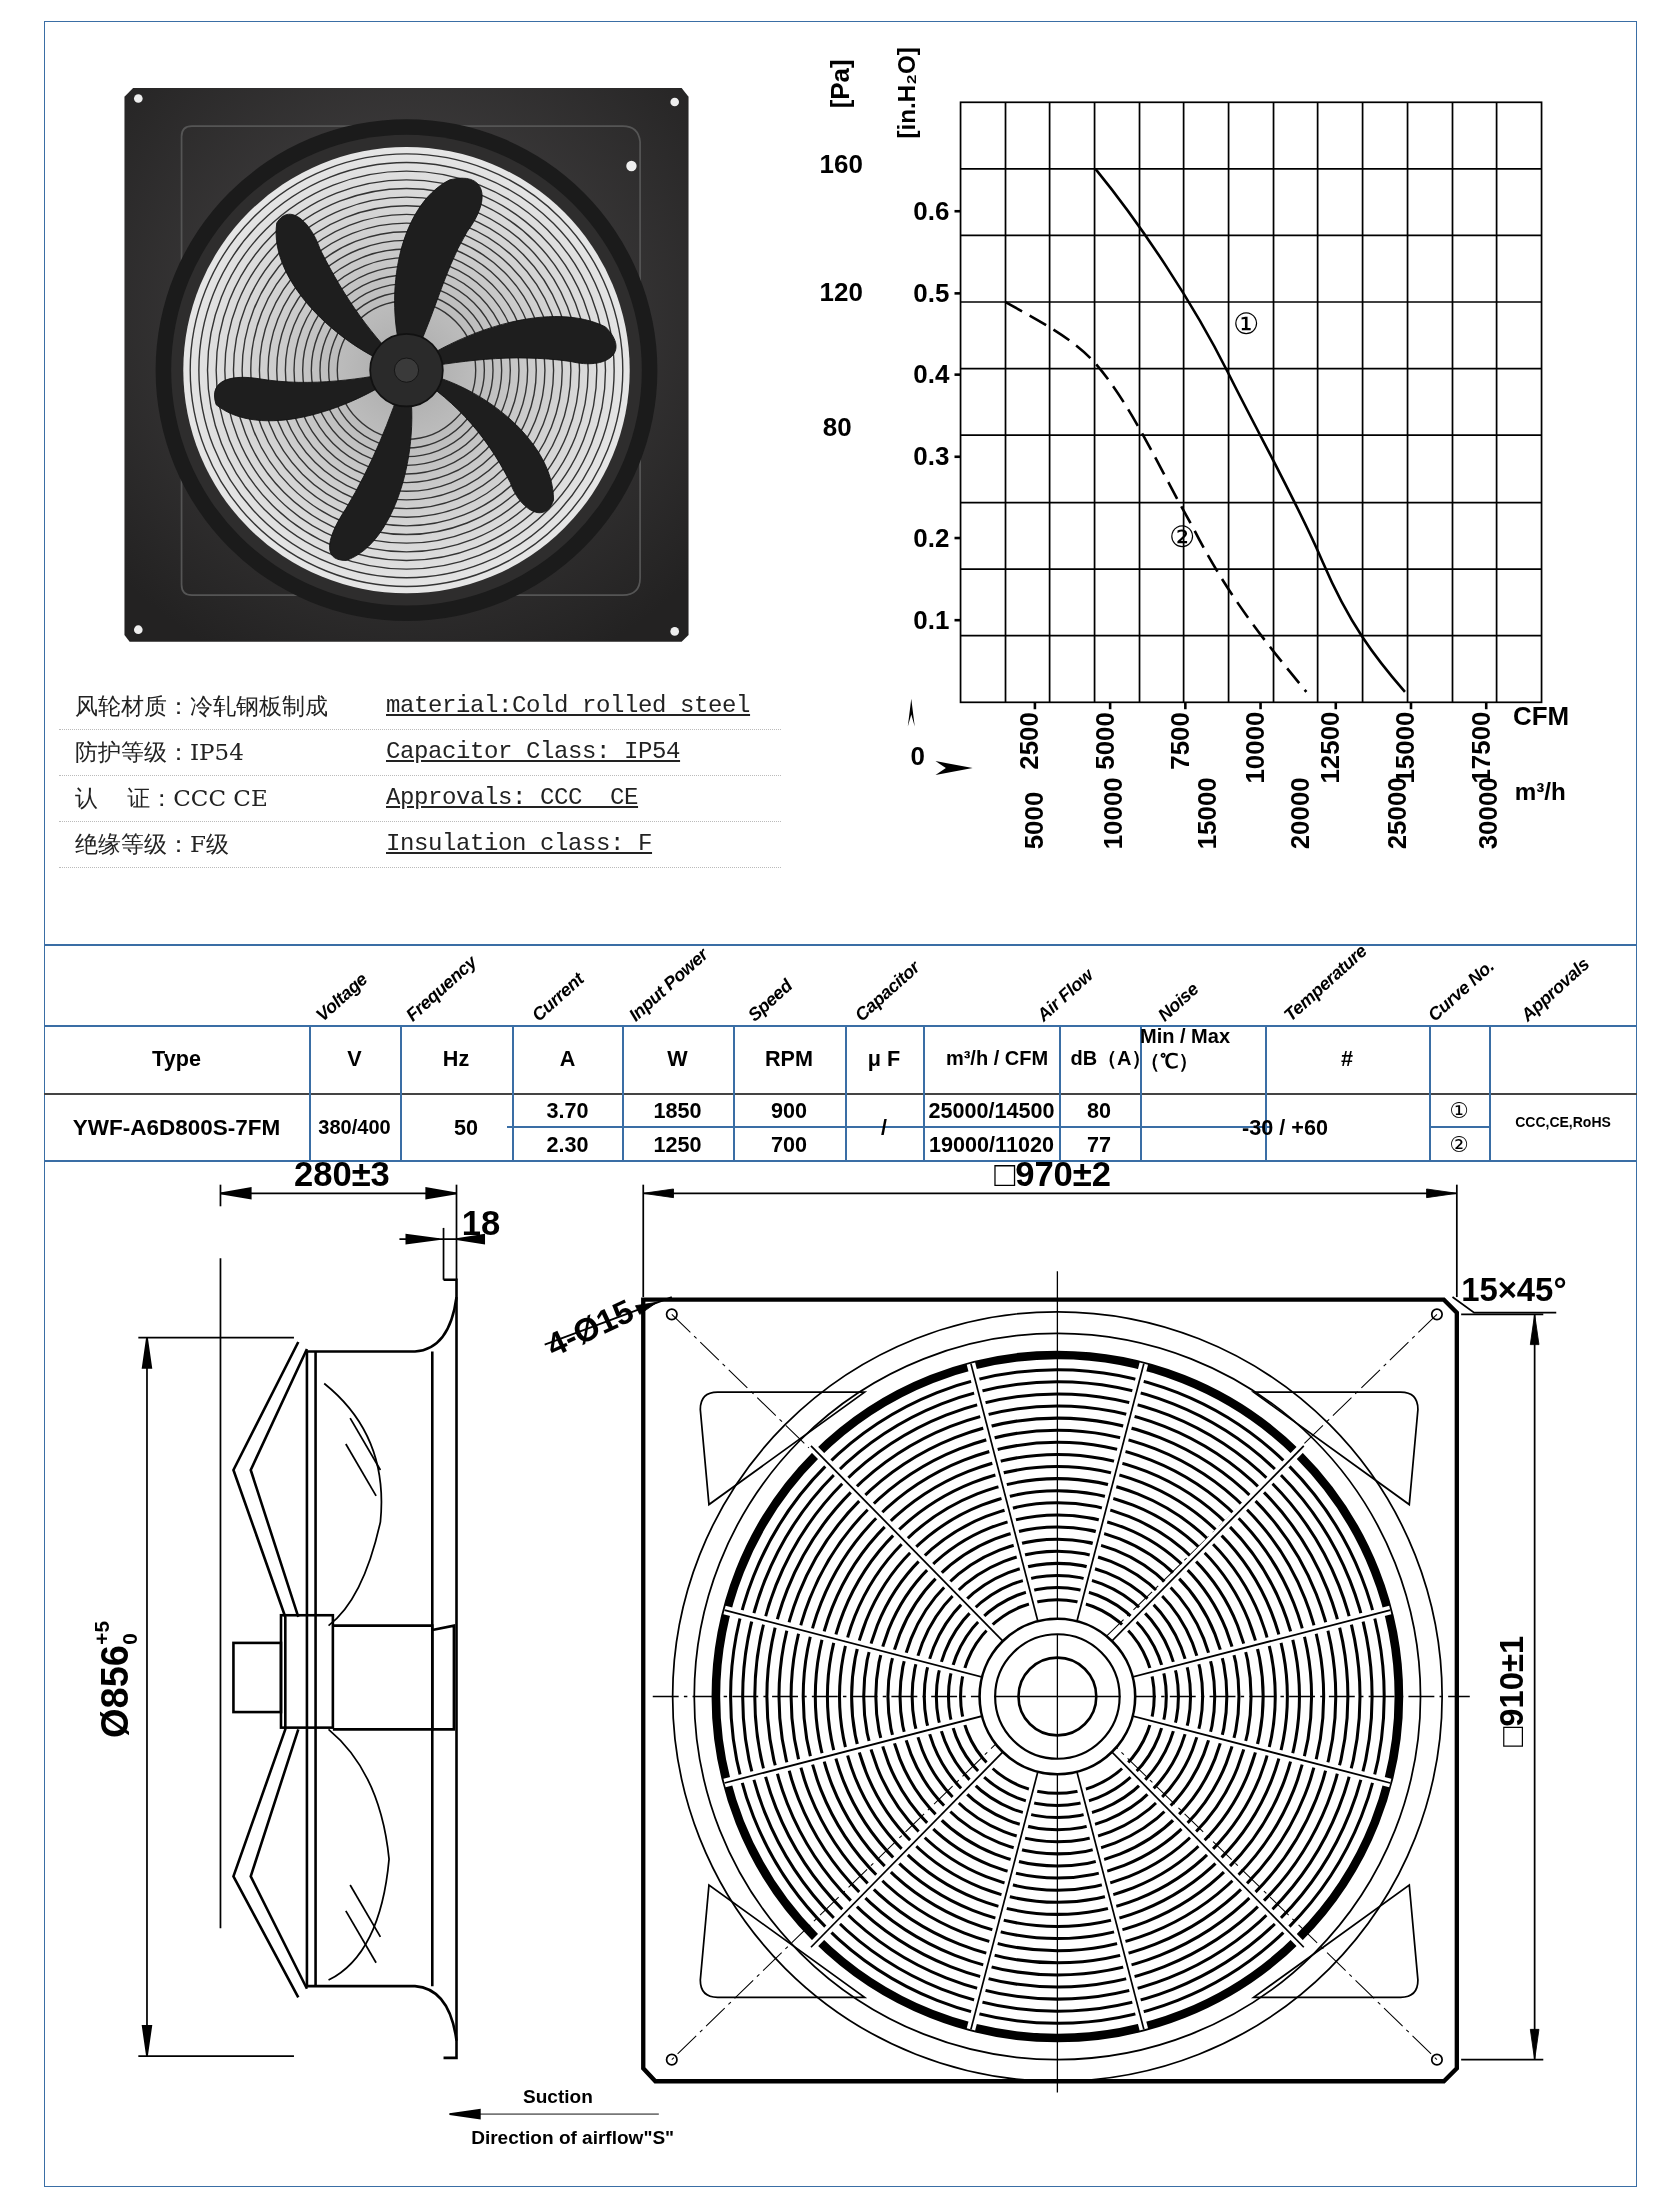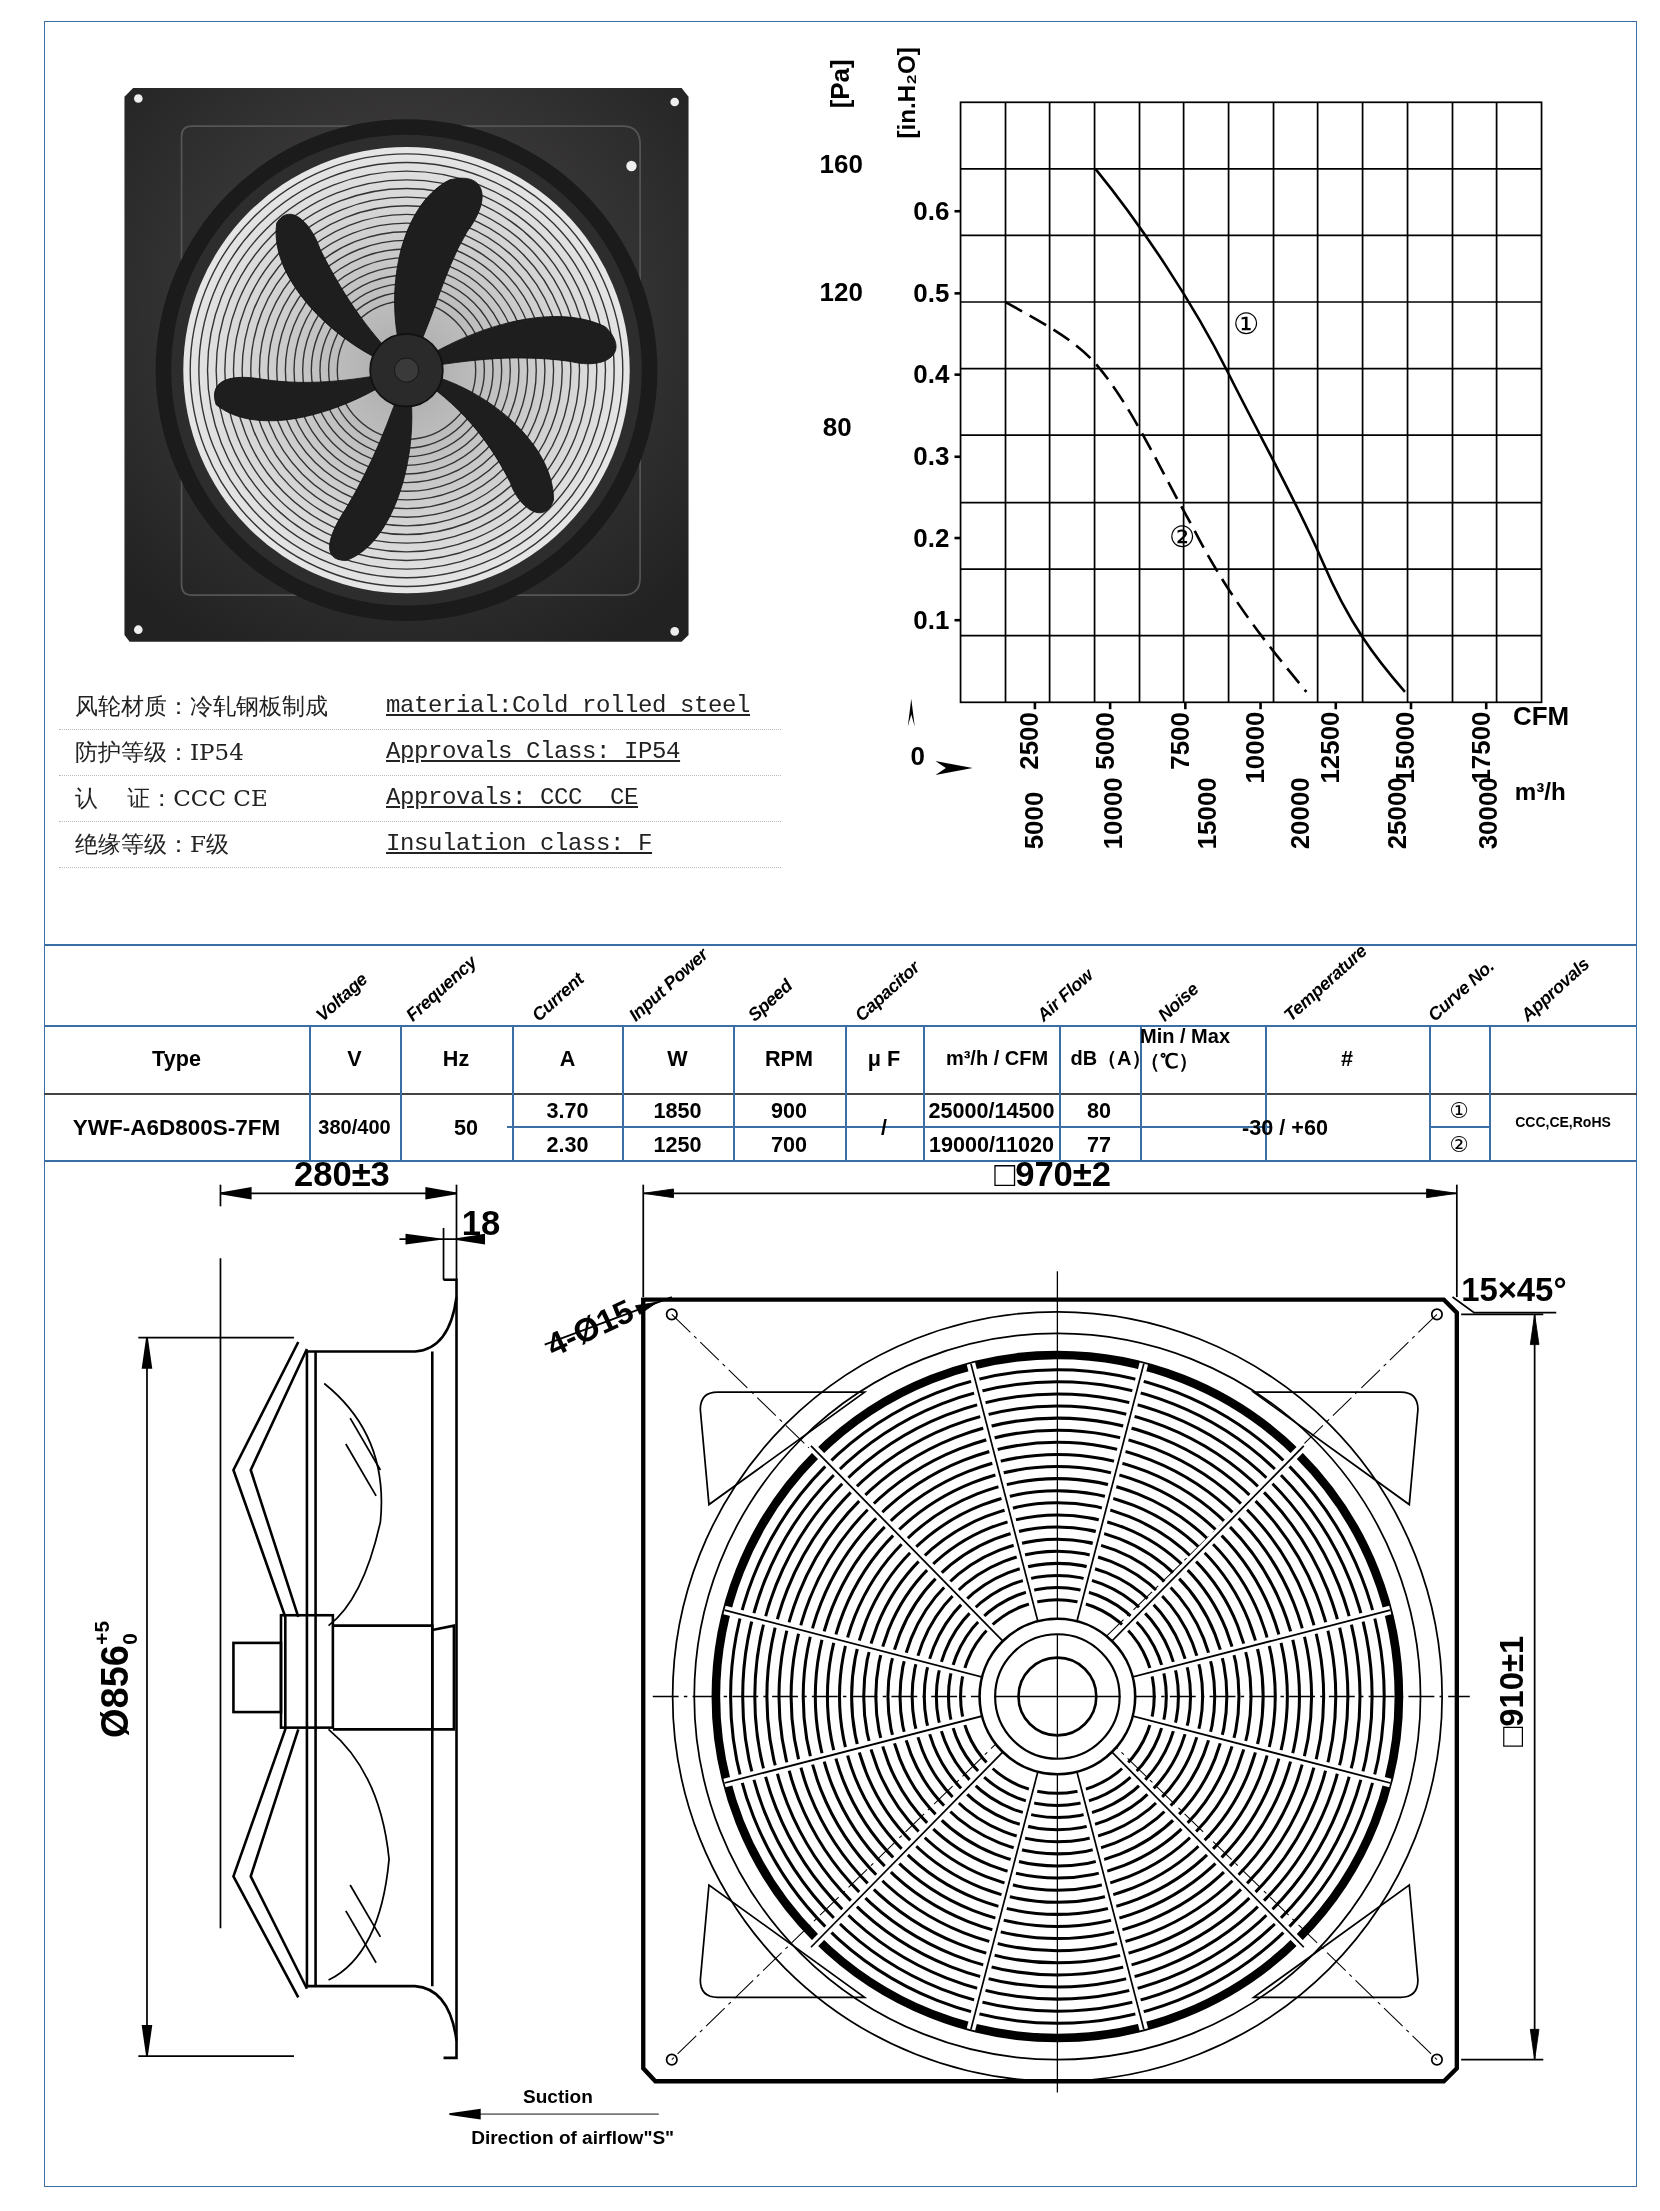--- a/index.html
+++ b/index.html
@@ -83,21 +83,21 @@
   <circle cx="330" cy="340" r="42" fill="#2a2a2a" stroke="#111" stroke-width="2"></circle>
   <circle cx="330" cy="340" r="14" fill="#3a3a3a" stroke="#111"></circle>
 </svg>
 
 <div class="spec-row" style="top:683px">
   <span class="cn">风轮材质：冷轧钢板制成</span>
   <span class="en">material:Cold rolled steel</span>
 </div>
 <div class="spec-row" style="top:729px">
   <span class="cn">防护等级：IP54</span>
-  <span class="en">Approvals Class: IP54</span>
+  <span class="en">Capacitor Class: IP54</span>
 </div>
 <div class="spec-row" style="top:775px">
   <span class="cn">认    证：CCC CE</span>
   <span class="en">Approvals: CCC  CE</span>
 </div>
 <div class="spec-row" style="top:821px">
   <span class="cn">绝缘等级：F级</span>
   <span class="en">Insulation class: F</span>
 </div>
 

